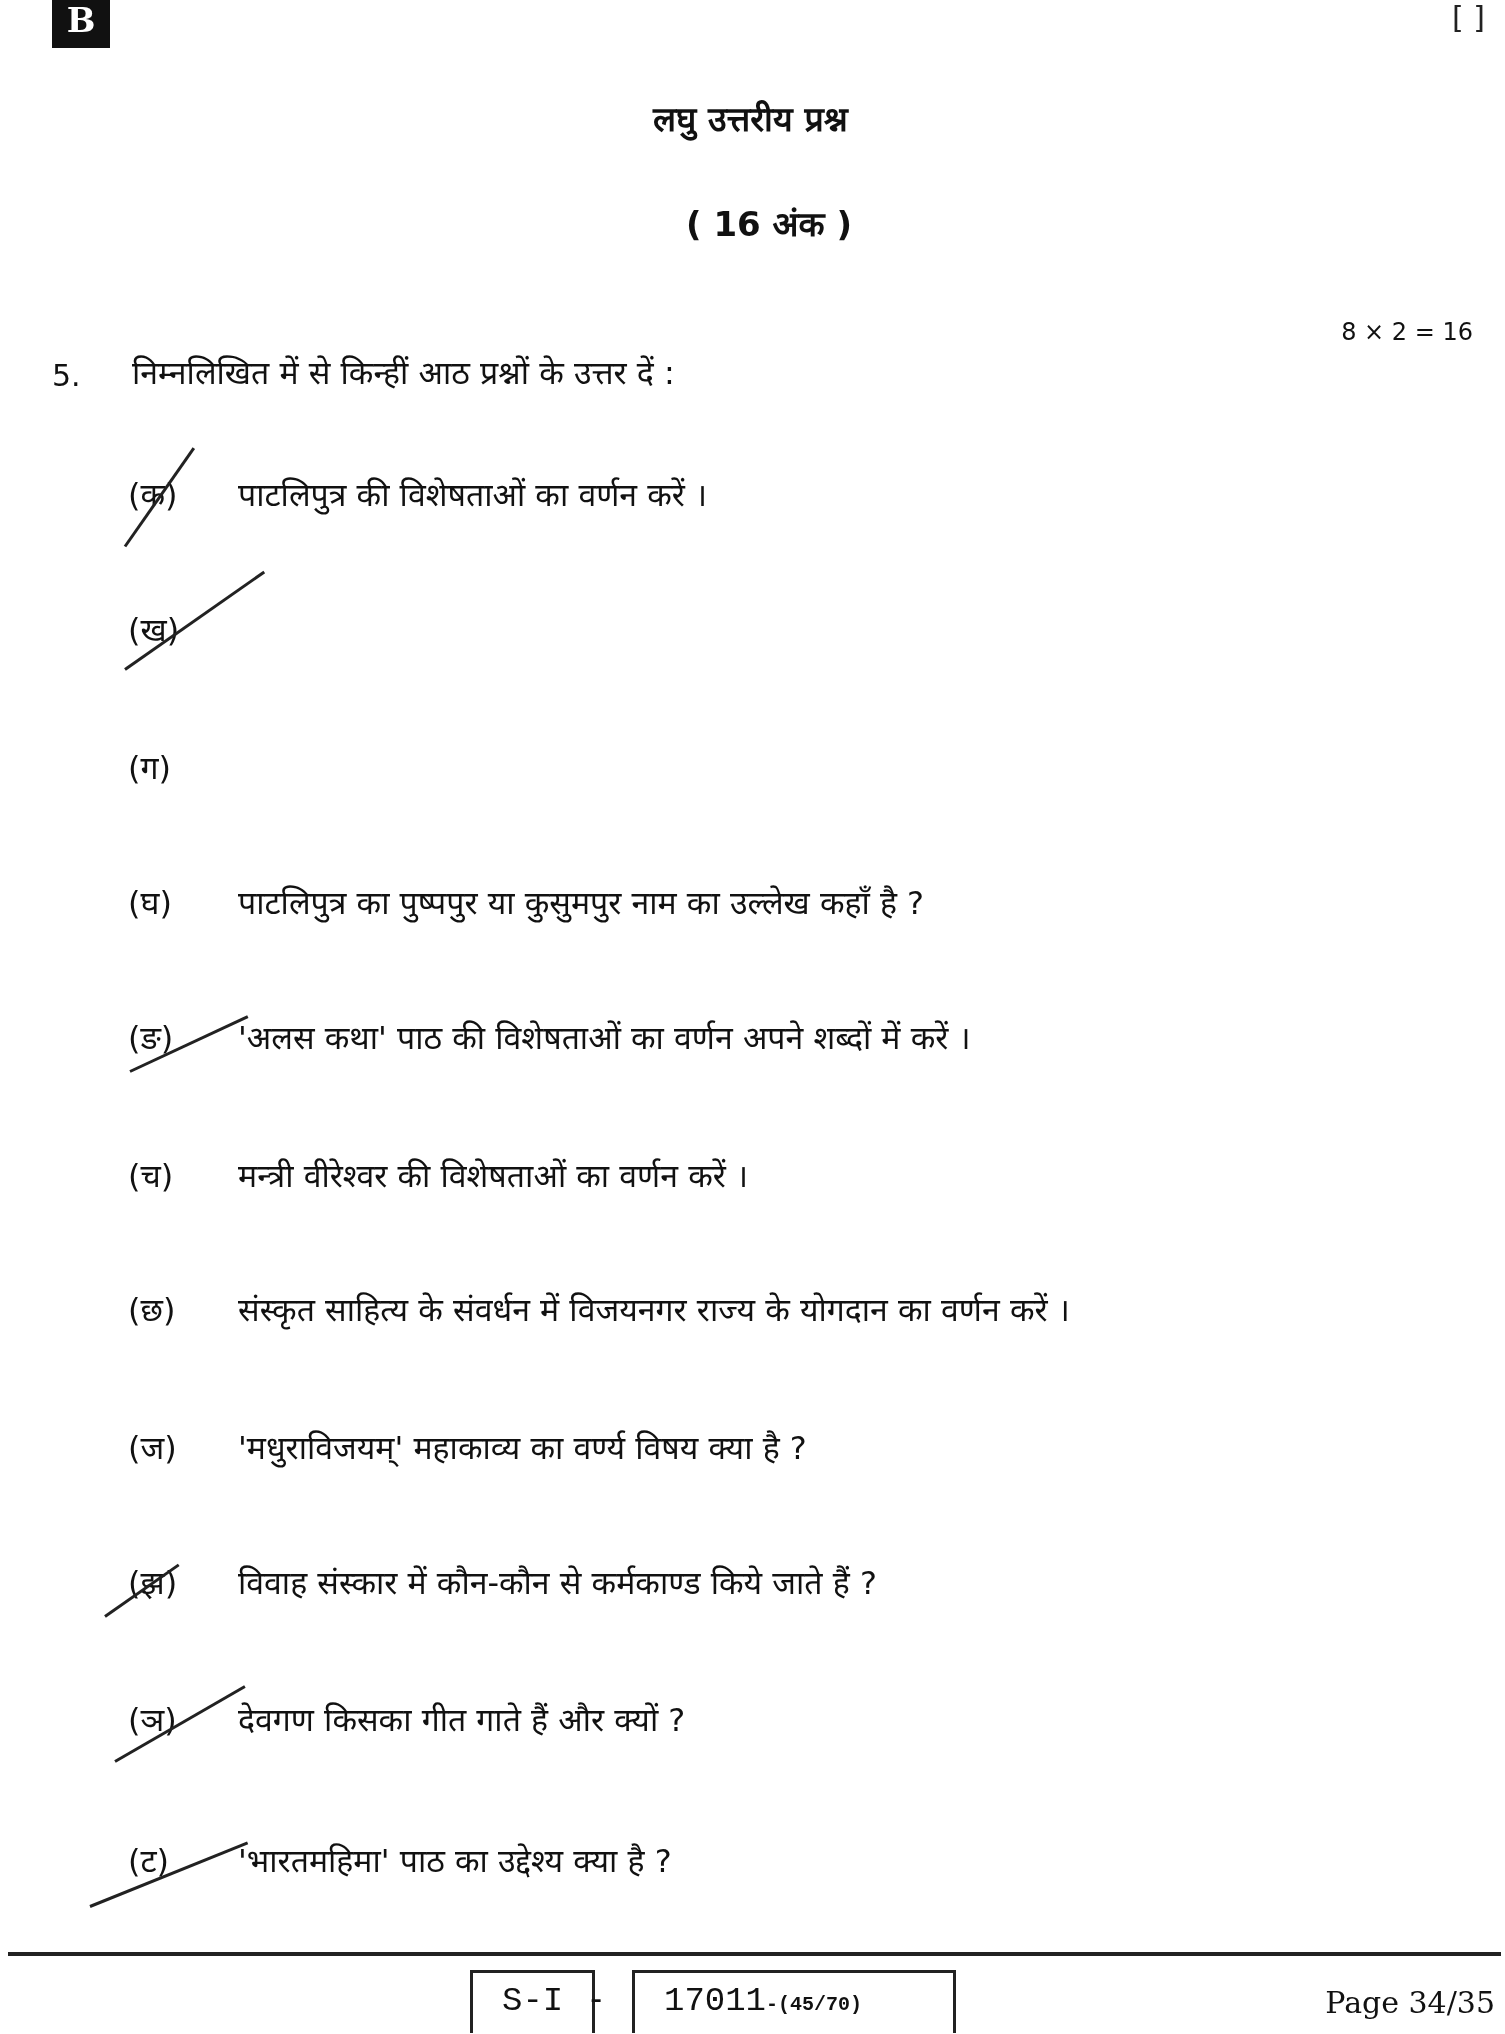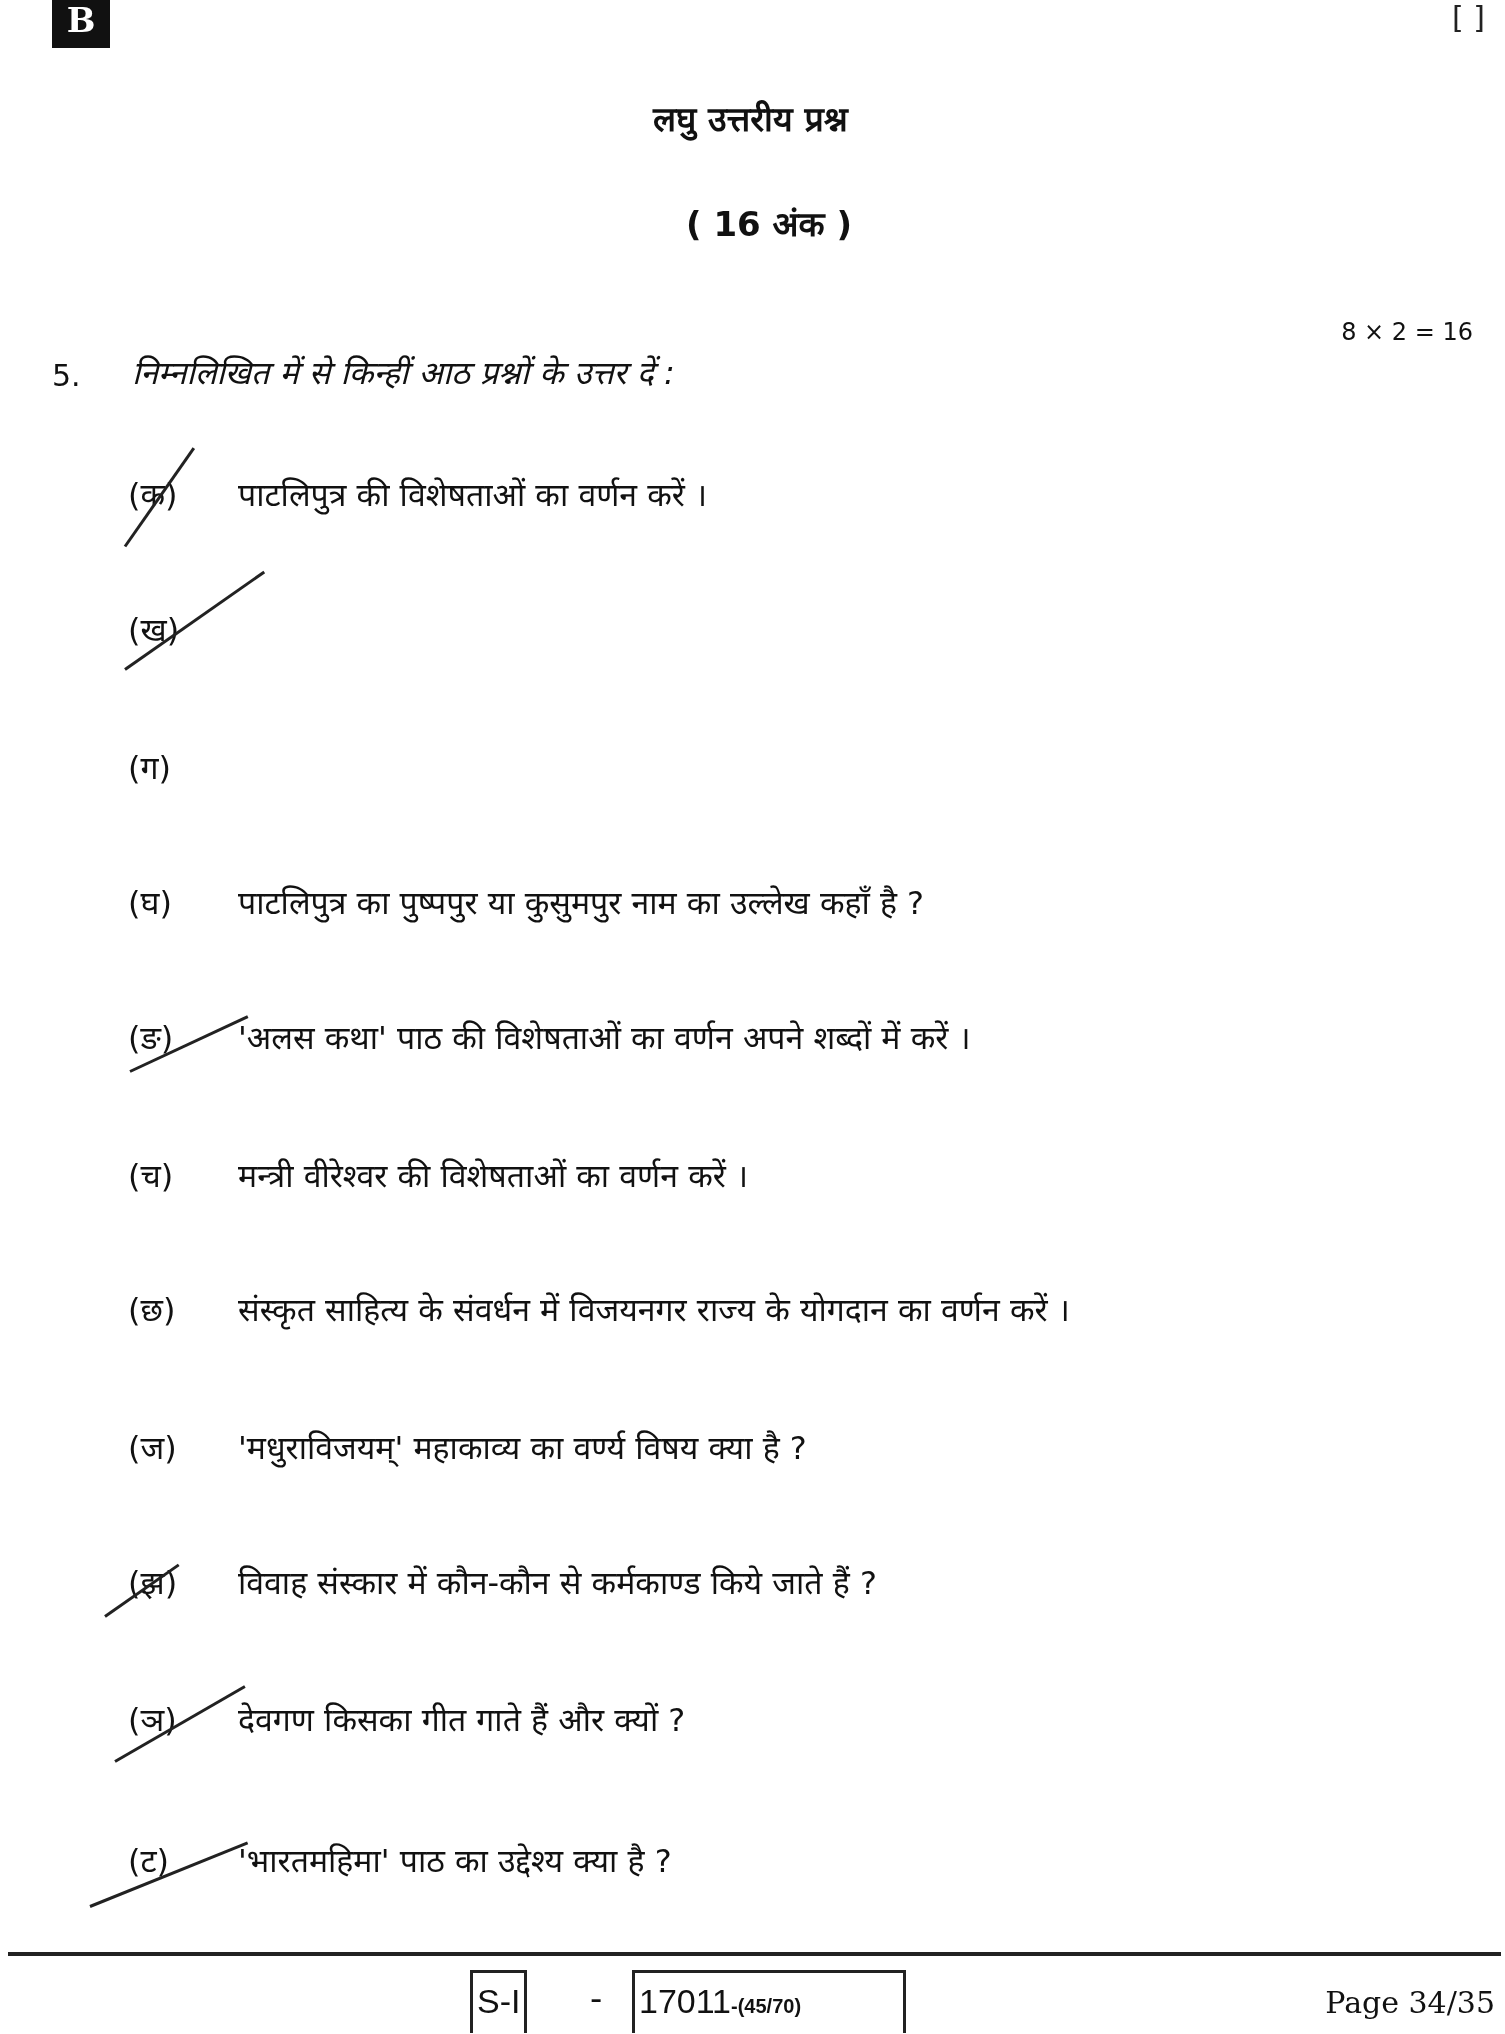--- a/index.html
+++ b/index.html
@@ -5,28 +5,28 @@
   html, body { margin:0; padding:0; background:#fff; }
   body { width:1505px; height:2034px; position:relative; overflow:hidden;
          font-family:"DejaVu Sans", sans-serif; color:#111; }
   .corner-b { position:absolute; left:52px; top:0; width:58px; height:48px; background:#111;
               color:#fff; font-family:"DejaVu Serif", serif; font-weight:bold; font-size:34px;
               text-align:center; line-height:40px; }
   .corner-bracket { position:absolute; right:20px; top:0; font-size:30px; color:#222; }
   .title { position:absolute; left:0; right:4px; top:95px; text-align:center; font-size:34px; font-weight:bold; }
   .marks { position:absolute; left:0; right:0; top:200px; text-align:center; font-size:34px; font-weight:bold;margin-left:33px; }
   .qnum { position:absolute; left:52px; top:358px; font-size:30px; }
-  .qtext { position:absolute; left:132px; top:350px; font-size:32px;font-style:italic; }
+  .qtext { position:absolute; left:132px; top:350px; font-size:32px; }
   .score { position:absolute; right:32px; top:318px; font-size:24px; }
   .item { position:absolute; left:128px; font-size:32px; display:flex; }
   .item .lbl { width:110px; display:inline-block; }
   .tick { position:absolute; width:90px; height:3px; background:#222; transform-origin:left center; }
   .hr { position:absolute; left:8px; right:4px; top:1952px; height:4px; background:#222; }
   .footer-box { position:absolute; top:1970px; height:60px; border:3px solid #222; border-bottom:none;
-                font-family:Liberation Sans, sans-serif; font-size:34px; line-height:56px; padding:0 4px; }
+                font-family:Liberation Mono, monospace; font-size:34px; line-height:56px; padding:0 29px; }
   .footer-box small { font-size:20px; font-weight:bold; }
   .dash { position:absolute; left:590px; top:1978px; font-size:34px; }
   .page { position:absolute; right:10px; top:1985px; font-family:"DejaVu Serif", serif; font-size:30px; }
 </style>
 </head>
 <body>
 
 <div class="corner-b">B</div>
 <div class="corner-bracket">[ ]</div>
 

